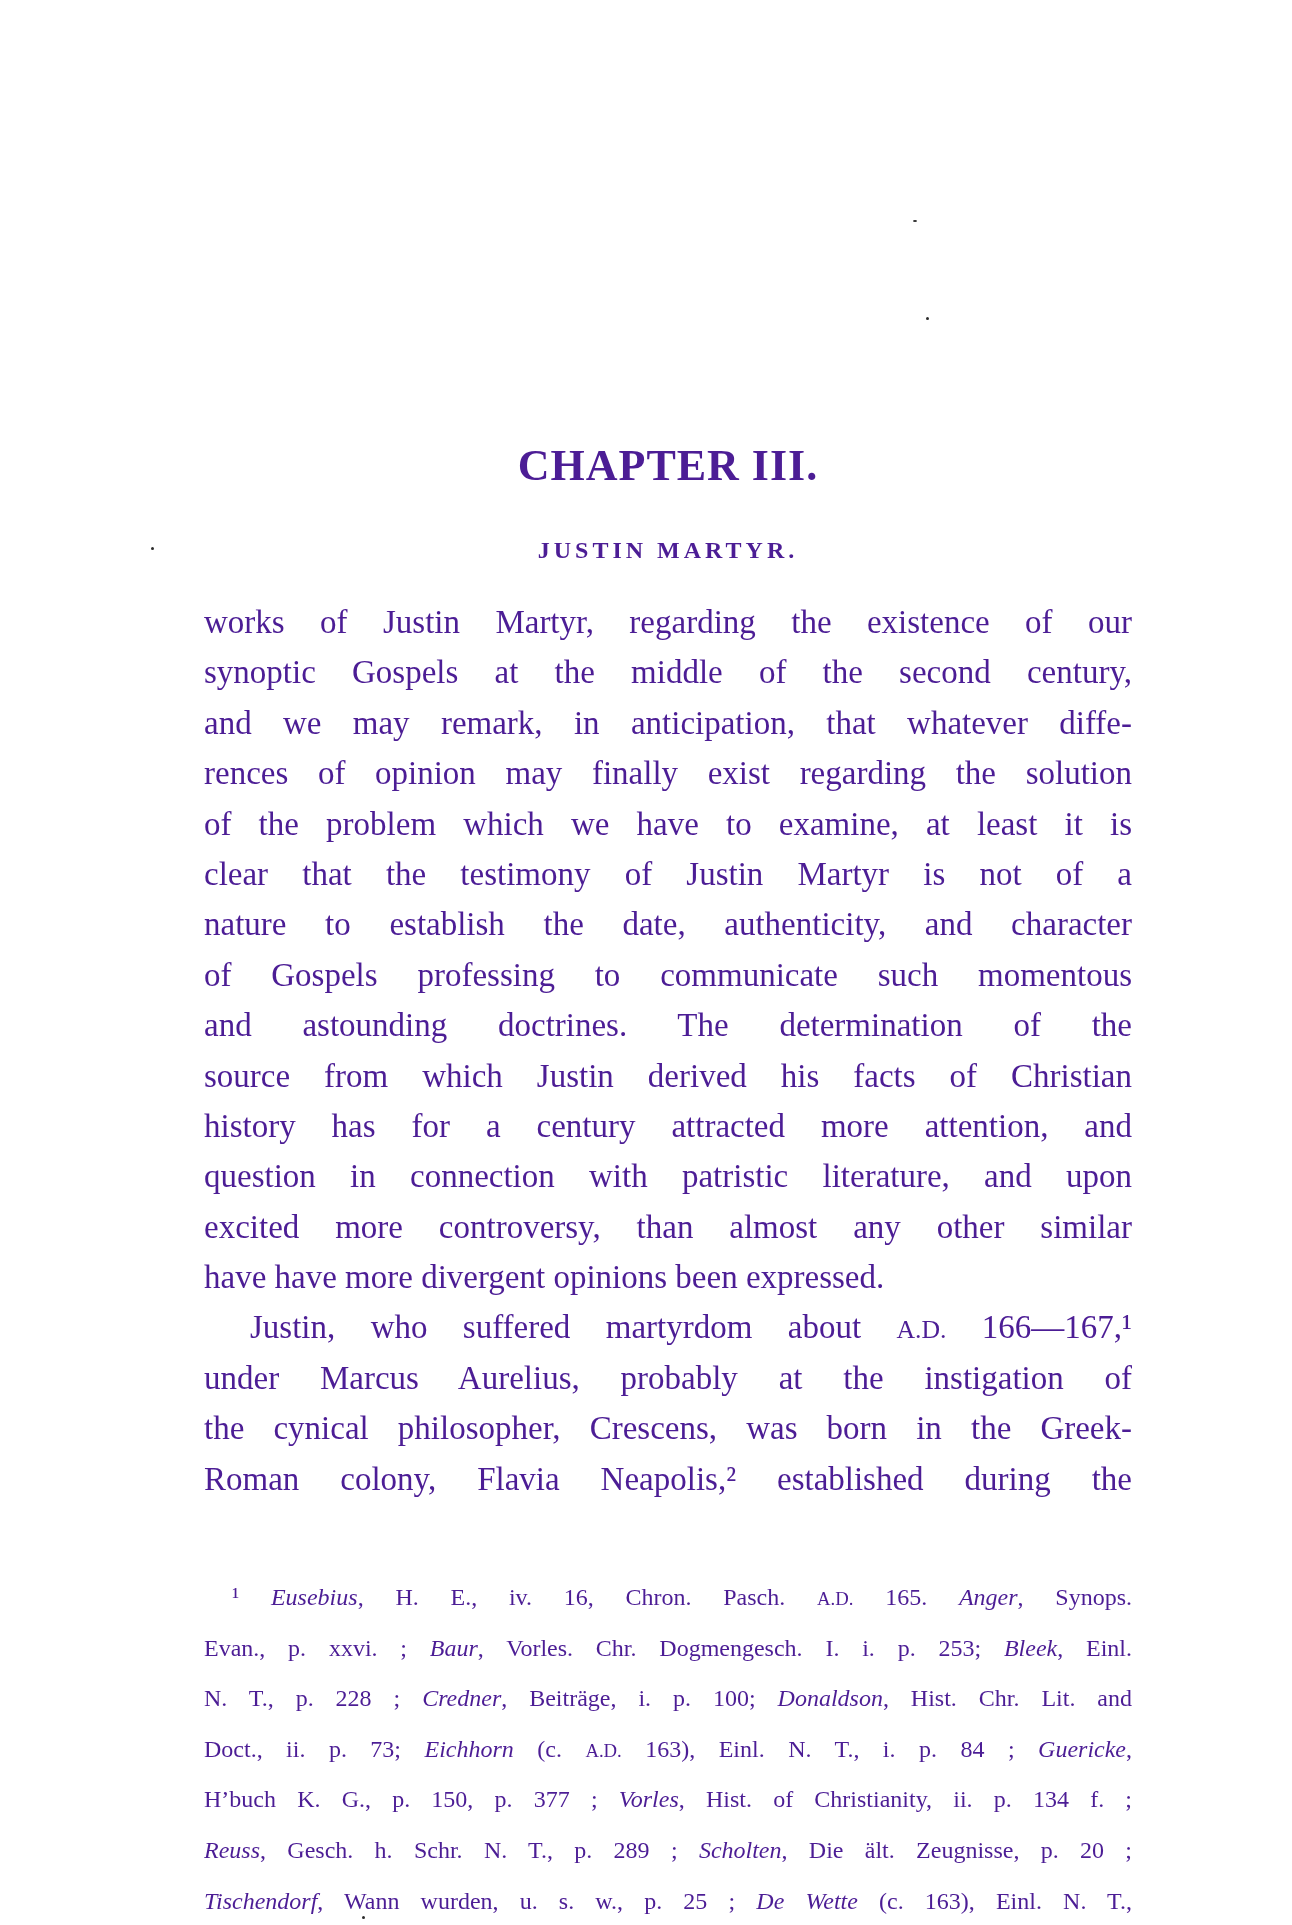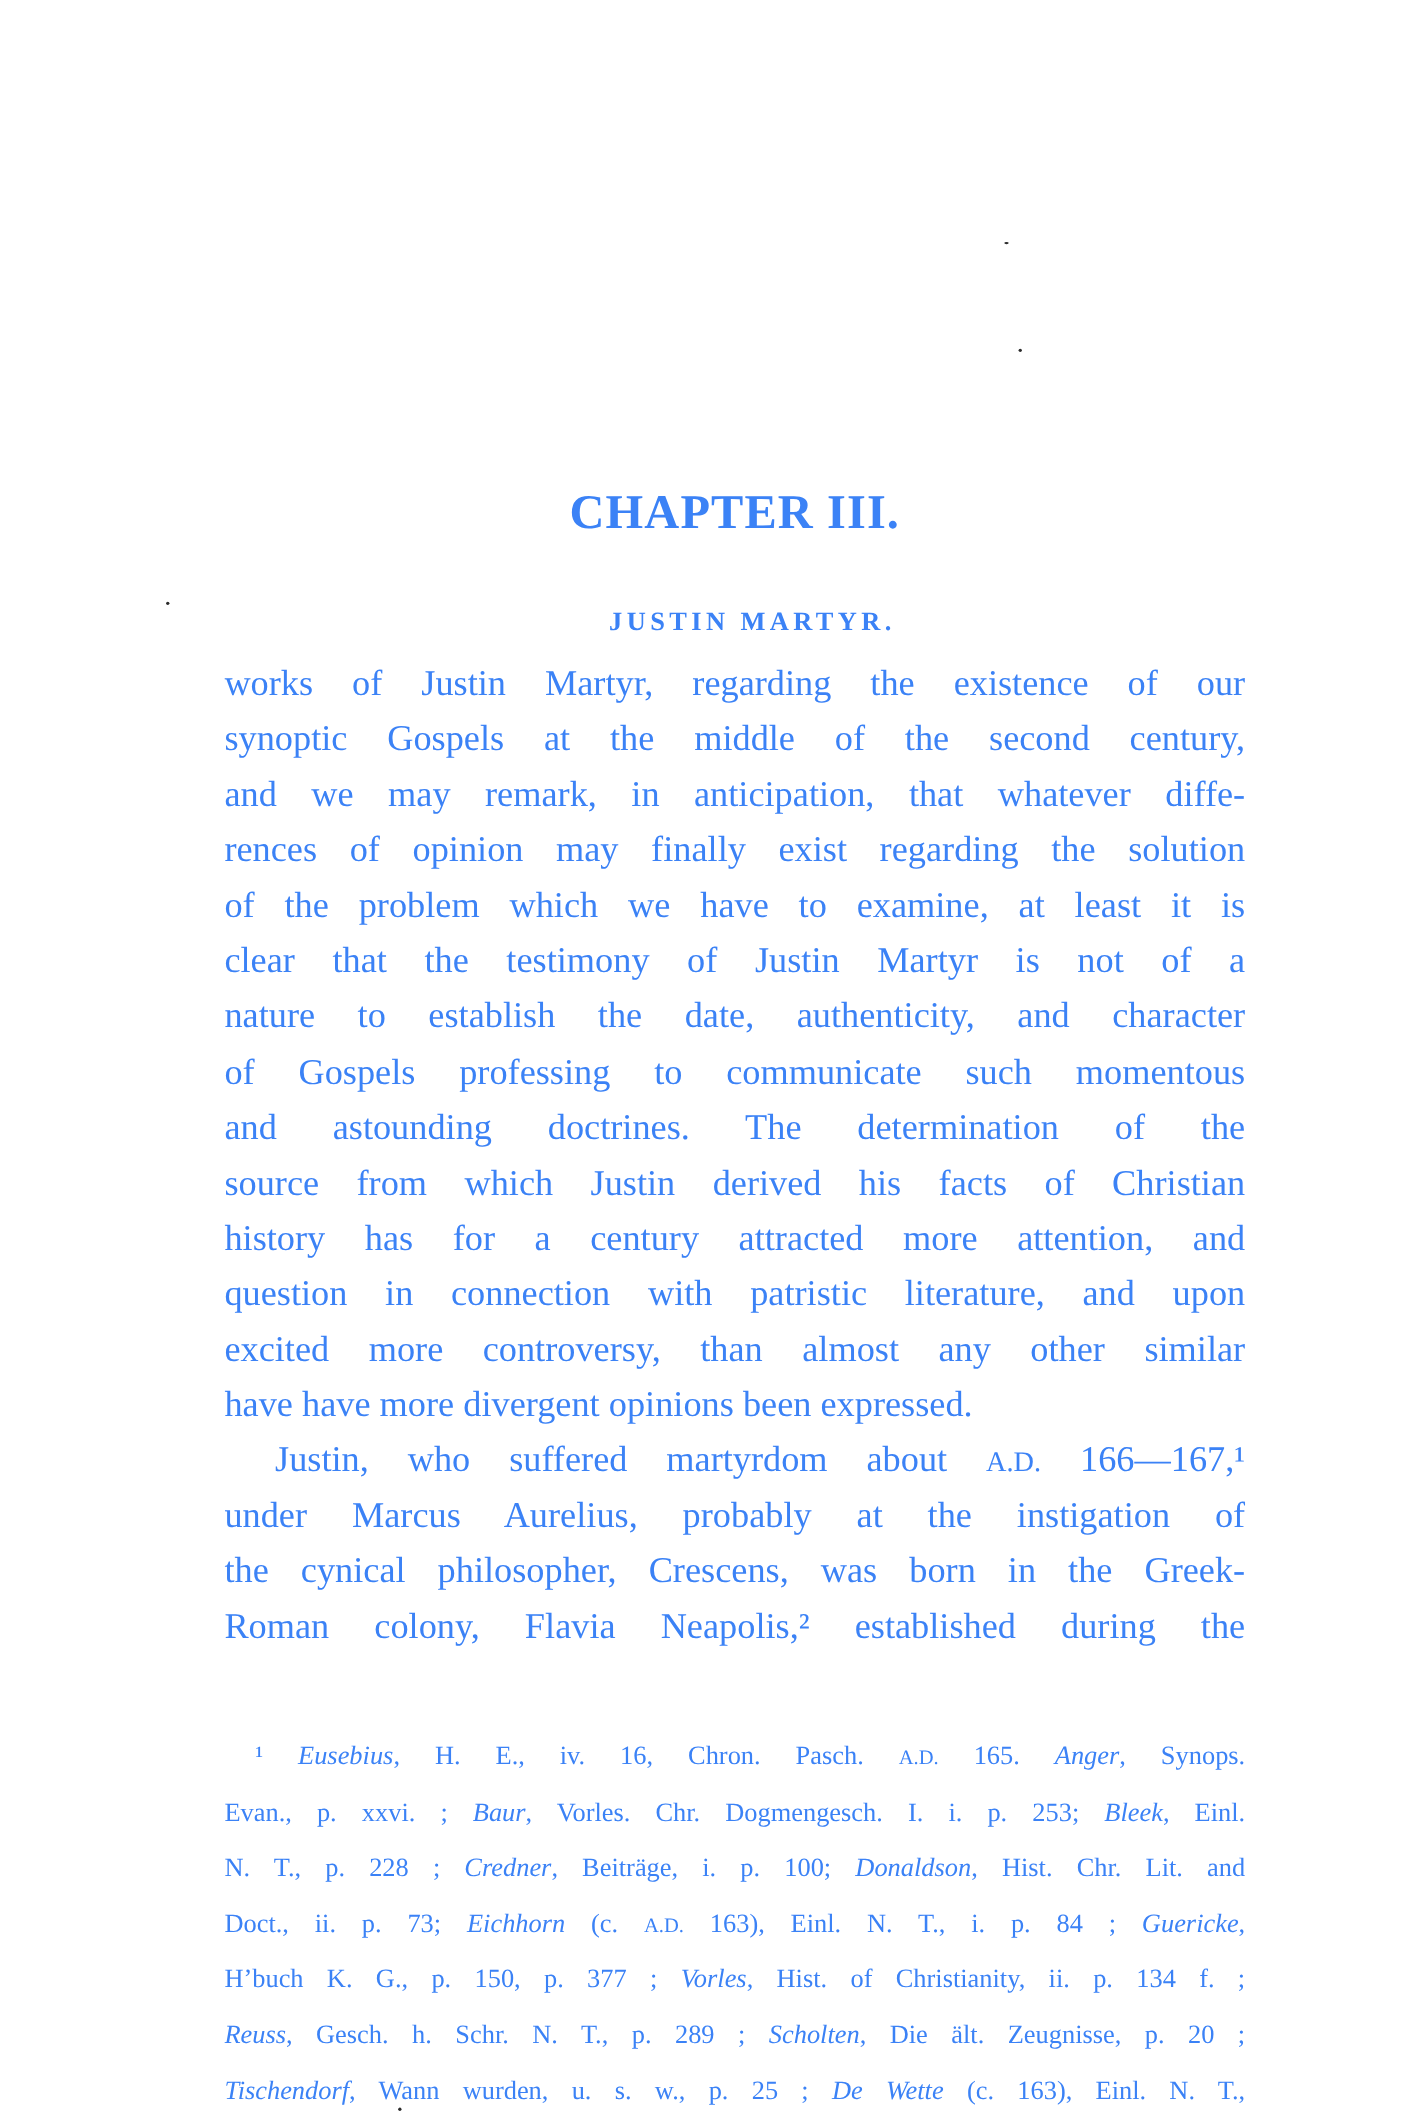--- a/index.html
+++ b/index.html
@@ -1,34 +1,34 @@
 <!DOCTYPE html>
 <html><head>
 <meta charset="utf-8">
 <style>
   html,body{margin:0;padding:0;background:#ffffff;}
   .page{
     position:relative;
     width:1292px;
     height:1925px;
     background:#ffffff;
-    color:#3b82f6;
+    color:#4c1d95;
     font-family:"Liberation Serif", serif;
     overflow:hidden;
   }
   .textblock{position:absolute;left:204px;top:0;width:928px;height:100%;}
   .chapter{
     position:absolute;top:440px;left:0;width:100%;
     margin:0;text-align:center;
     font-size:44px;font-weight:bold;letter-spacing:1px;
     font-family:"Liberation Serif", serif;
   }
   .section{
     position:absolute;top:537px;left:0;width:100%;
-    margin:16px;text-align:center;
+    margin:0;text-align:center;
     font-size:24px;font-weight:bold;letter-spacing:4px;
   }
   .body{position:absolute;top:597px;left:0;width:100%;}
   .bl{
     font-size:33px;
     line-height:50.4px;height:50.4px;
     overflow:hidden;
     text-align:left;
   }
   .footnotes{position:absolute;top:1564px;left:0;width:100%;}

